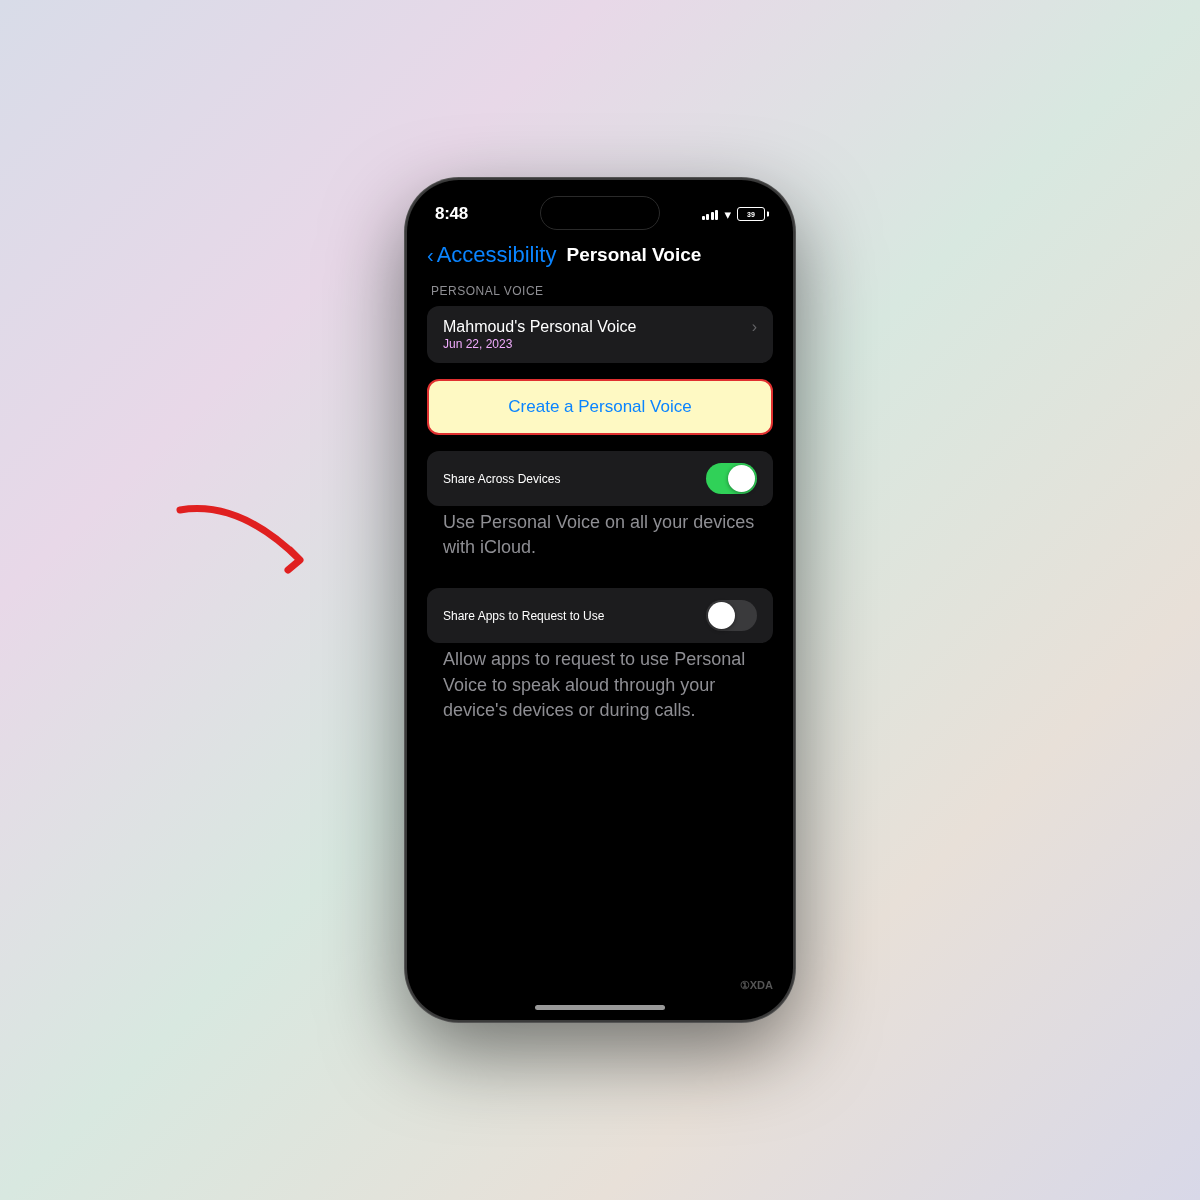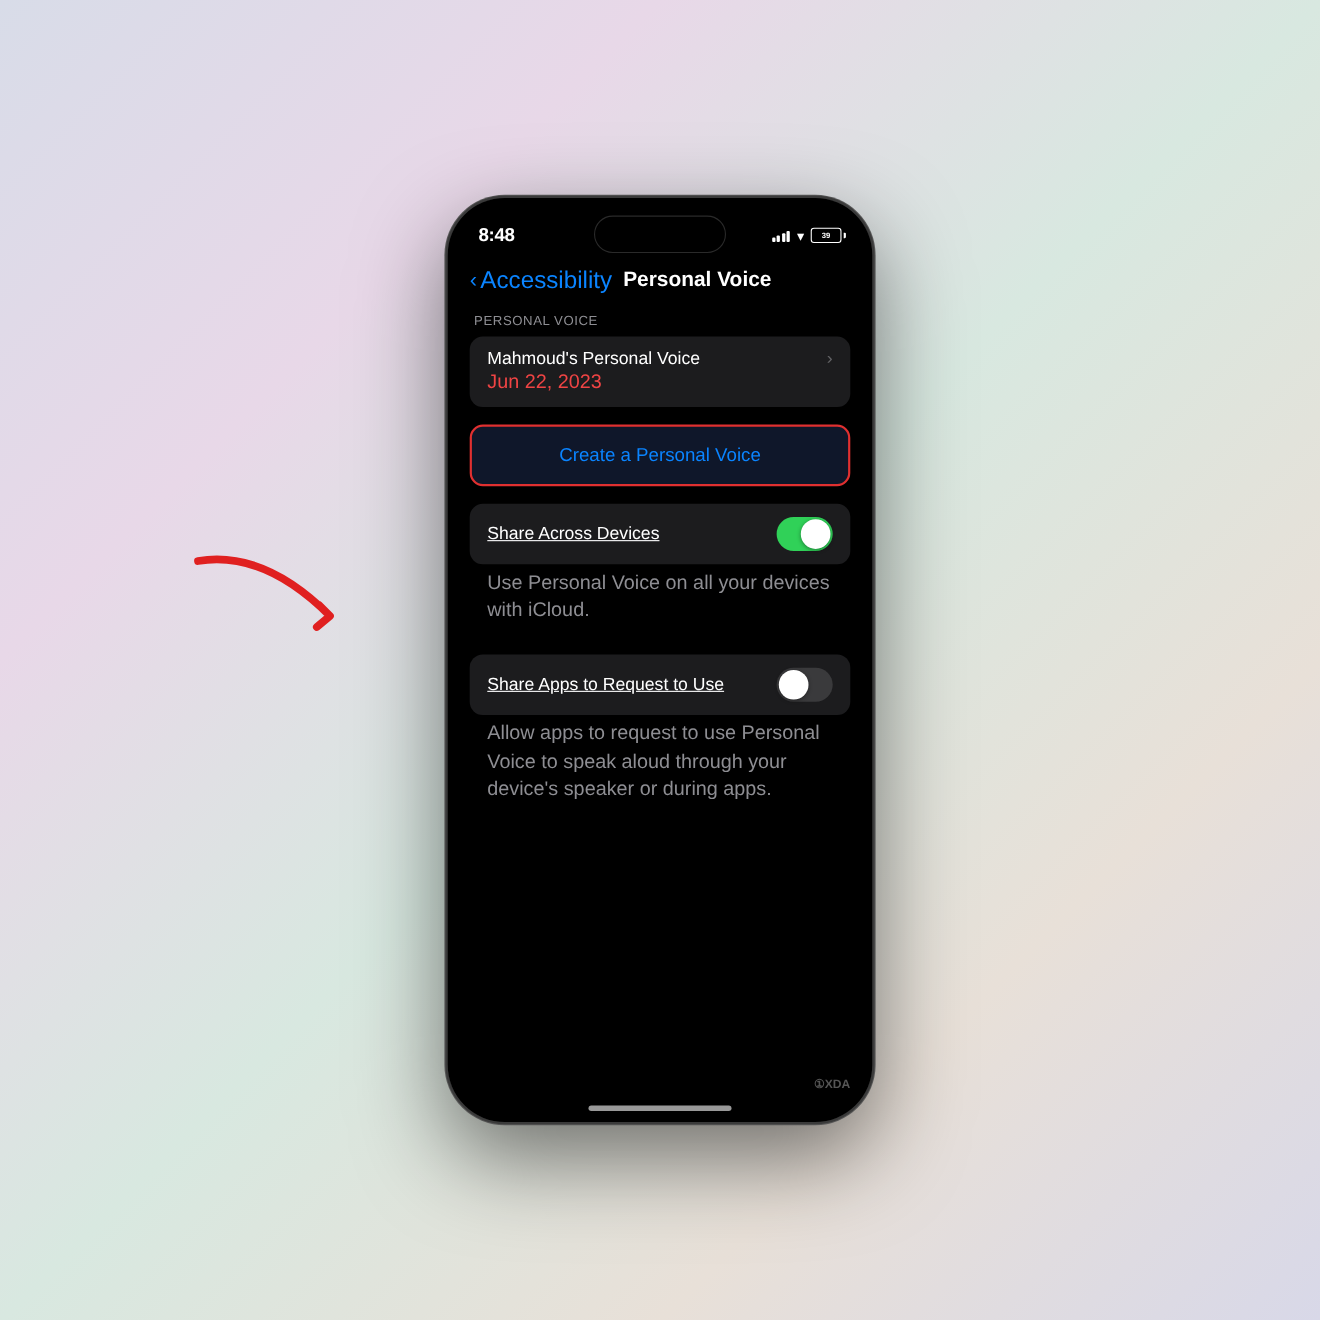--- a/index.html
+++ b/index.html
@@ -241,33 +241,33 @@
       flex: 1;
     }
 
     .list-row-title {
       color: #fff;
       font-size: 16px;
       font-weight: 400;
     }
 
     .list-row-subtitle {
-      color: #ef4444;
-      font-size: 18px;
+      color: #f0abfc;
+      font-size: 12px;
       margin-top: 1px;
     }
 
     .chevron-right {
       color: #636366;
       font-size: 16px;
     }
 
     
     .create-voice-card {
-      background: #0f172a;
+      background: #fef9c3;
       border-radius: 12px;
       margin-bottom: 16px;
       border: 2px solid #e03030;
     }
 
     .create-voice-row {
       padding: 16px;
       cursor: pointer;
     }
 
@@ -292,23 +292,22 @@
     .toggle-row {
       display: flex;
       align-items: center;
       justify-content: space-between;
       padding: 12px 16px;
       min-height: 52px;
     }
 
     .toggle-label {
       color: #fff;
-      font-size: 16px;
+      font-size: 12px;
       font-weight: 400;
-      text-decoration: underline;
     }
 
     
     .toggle-switch {
       width: 51px;
       height: 31px;
       border-radius: 16px;
       position: relative;
       cursor: pointer;
       flex-shrink: 0;
@@ -448,21 +447,21 @@
 
         <div class="toggle-section">
           <div class="toggle-card">
             <div class="toggle-row">
               <span class="toggle-label">Share Apps to Request to Use</span>
               <div class="toggle-switch toggle-off">
                 <div class="toggle-knob"></div>
               </div>
             </div>
           </div>
-          <div class="toggle-description">Allow apps to request to use Personal Voice to speak aloud through your device's speaker or during apps.</div>
+          <div class="toggle-description">Allow apps to request to use Personal Voice to speak aloud through your device's devices or during calls.</div>
         </div>
 
       </div>
 
       <div class="xda-watermark">①XDA</div>
 
       <div class="home-indicator"></div>
 
     </div>
   </div>

